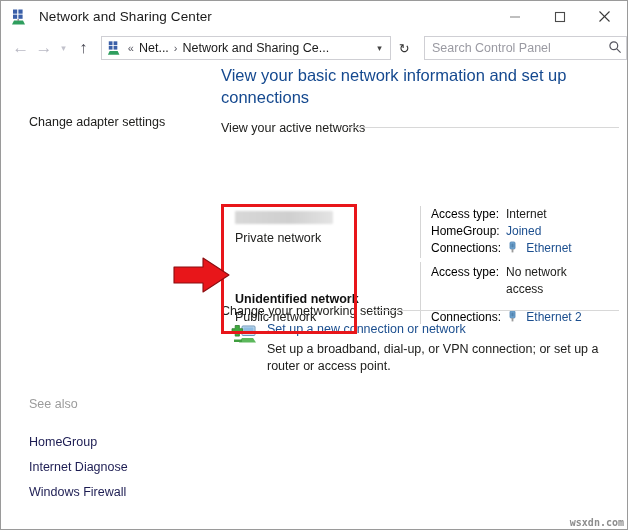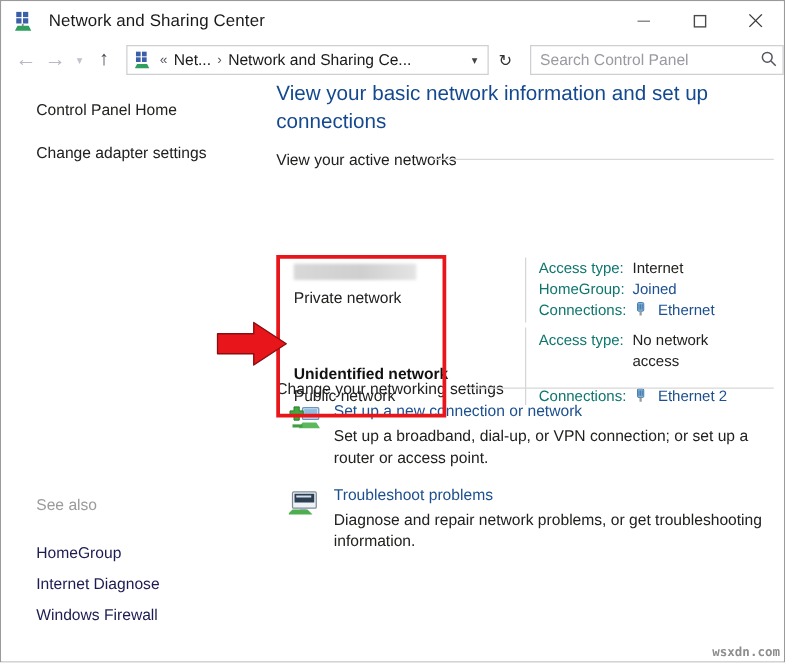--- a/index.html
+++ b/index.html
@@ -169,21 +169,21 @@
   .net-divider {
     position: absolute;
     width: 1px; background: #d5d5d5;
   }
 
   .detail-grid {
     position: absolute;
     font-size: 12px; color: #21211f;
   }
   .detail-row { display: flex; line-height: 17px; }
-  .detail-key { width: 75px; color: #0f766e; }
+  .detail-key { width: 75px; color: #000000; }
   .detail-val { color: #21211f; }
   .detail-val.link { color: #1c4f8f; }
   .conn-icon {
     display: inline-block; width: 13px; height: 13px;
     position: relative; vertical-align: -2px; margin-right: 4px;
   }
 
   
   .task-item { position: absolute; left: 8px; width: 398px; }
   .task-icon {
@@ -276,21 +276,20 @@
           <circle cx="5.8" cy="5.8" r="3.9" fill="none" stroke="#55555f" stroke-width="1.2"></circle>
           <line x1="8.8" y1="8.8" x2="12.6" y2="12.6" stroke="#55555f" stroke-width="1.2"></line>
         </svg>
       </span>
     </div>
   </div>
 
   <div id="body-area">
 
     <div id="sidebar">
-      <div class="side-link" id="side-home">Control Panel Home</div>
       <div class="side-link" id="side-adapter">Change adapter settings</div>
 
       <div id="see-also-label">See also</div>
       <div class="side-link" id="see-home">HomeGroup</div>
       <div class="side-link" id="see-internet">Internet Diagnose</div>
       <div class="side-link" id="see-firewall">Windows Firewall</div>
     </div>
 
     <div id="content">
 
@@ -367,33 +366,20 @@
             <rect x="12.4" y="3.3" width="10.2" height="6.6" fill="#8fbde2"></rect>
             <path d="M11 14 h11 l3 4.5 h-17 z" fill="#5cb85c"></path>
             <rect x="3" y="15.5" width="8" height="2.5" fill="#3f9e3f"></rect>
             <path d="M4.2 1.5 h4.2 v3.2 h3.2 v4.2 h-3.2 v3.2 h-4.2 v-3.2 h-3.2 v-4.2 h3.2 z" fill="#3fa93f" stroke="#2d7d2d" stroke-width=".8"></path>
           </svg>
         </span>
         <span class="task-link">Set up a new connection or network</span>
         <span class="task-desc">Set up a broadband, dial-up, or VPN connection; or set up a router or access point.</span>
       </div>
 
-      <div class="task-item" style="top:325px; height:58px;">
-        <span class="task-icon">
-          <svg width="26" height="24" viewBox="0 0 26 24">
-            <rect x="3" y="2.5" width="19" height="13" rx="1" fill="#eef3f7" stroke="#7d8b99" stroke-width="1"></rect>
-            <rect x="4.6" y="4" width="15.8" height="7" fill="#2f3f52"></rect>
-            <rect x="6" y="5.4" width="12" height="1.6" fill="#cfe0ef"></rect>
-            <path d="M3 16.5 h12 l4 4 h-20 z" fill="#4cae4c"></path>
-            <rect x="9" y="15.5" width="5" height="1.6" fill="#9aa7b2"></rect>
-          </svg>
-        </span>
-        <span class="task-link">Troubleshoot problems</span>
-        <span class="task-desc">Diagnose and repair network problems, or get troubleshooting information.</span>
-      </div>
 
     </div>
 
     <div id="redarrow">
       <svg width="58" height="38" viewBox="0 0 58 38">
         <path d="M1,11 L30,11 L30,2 L56,19 L30,36 L30,27 L1,27 Z" fill="#e8161a" stroke="#8a0d10" stroke-width="1.1" stroke-linejoin="round"></path>
       </svg>
     </div>
 
   </div>

